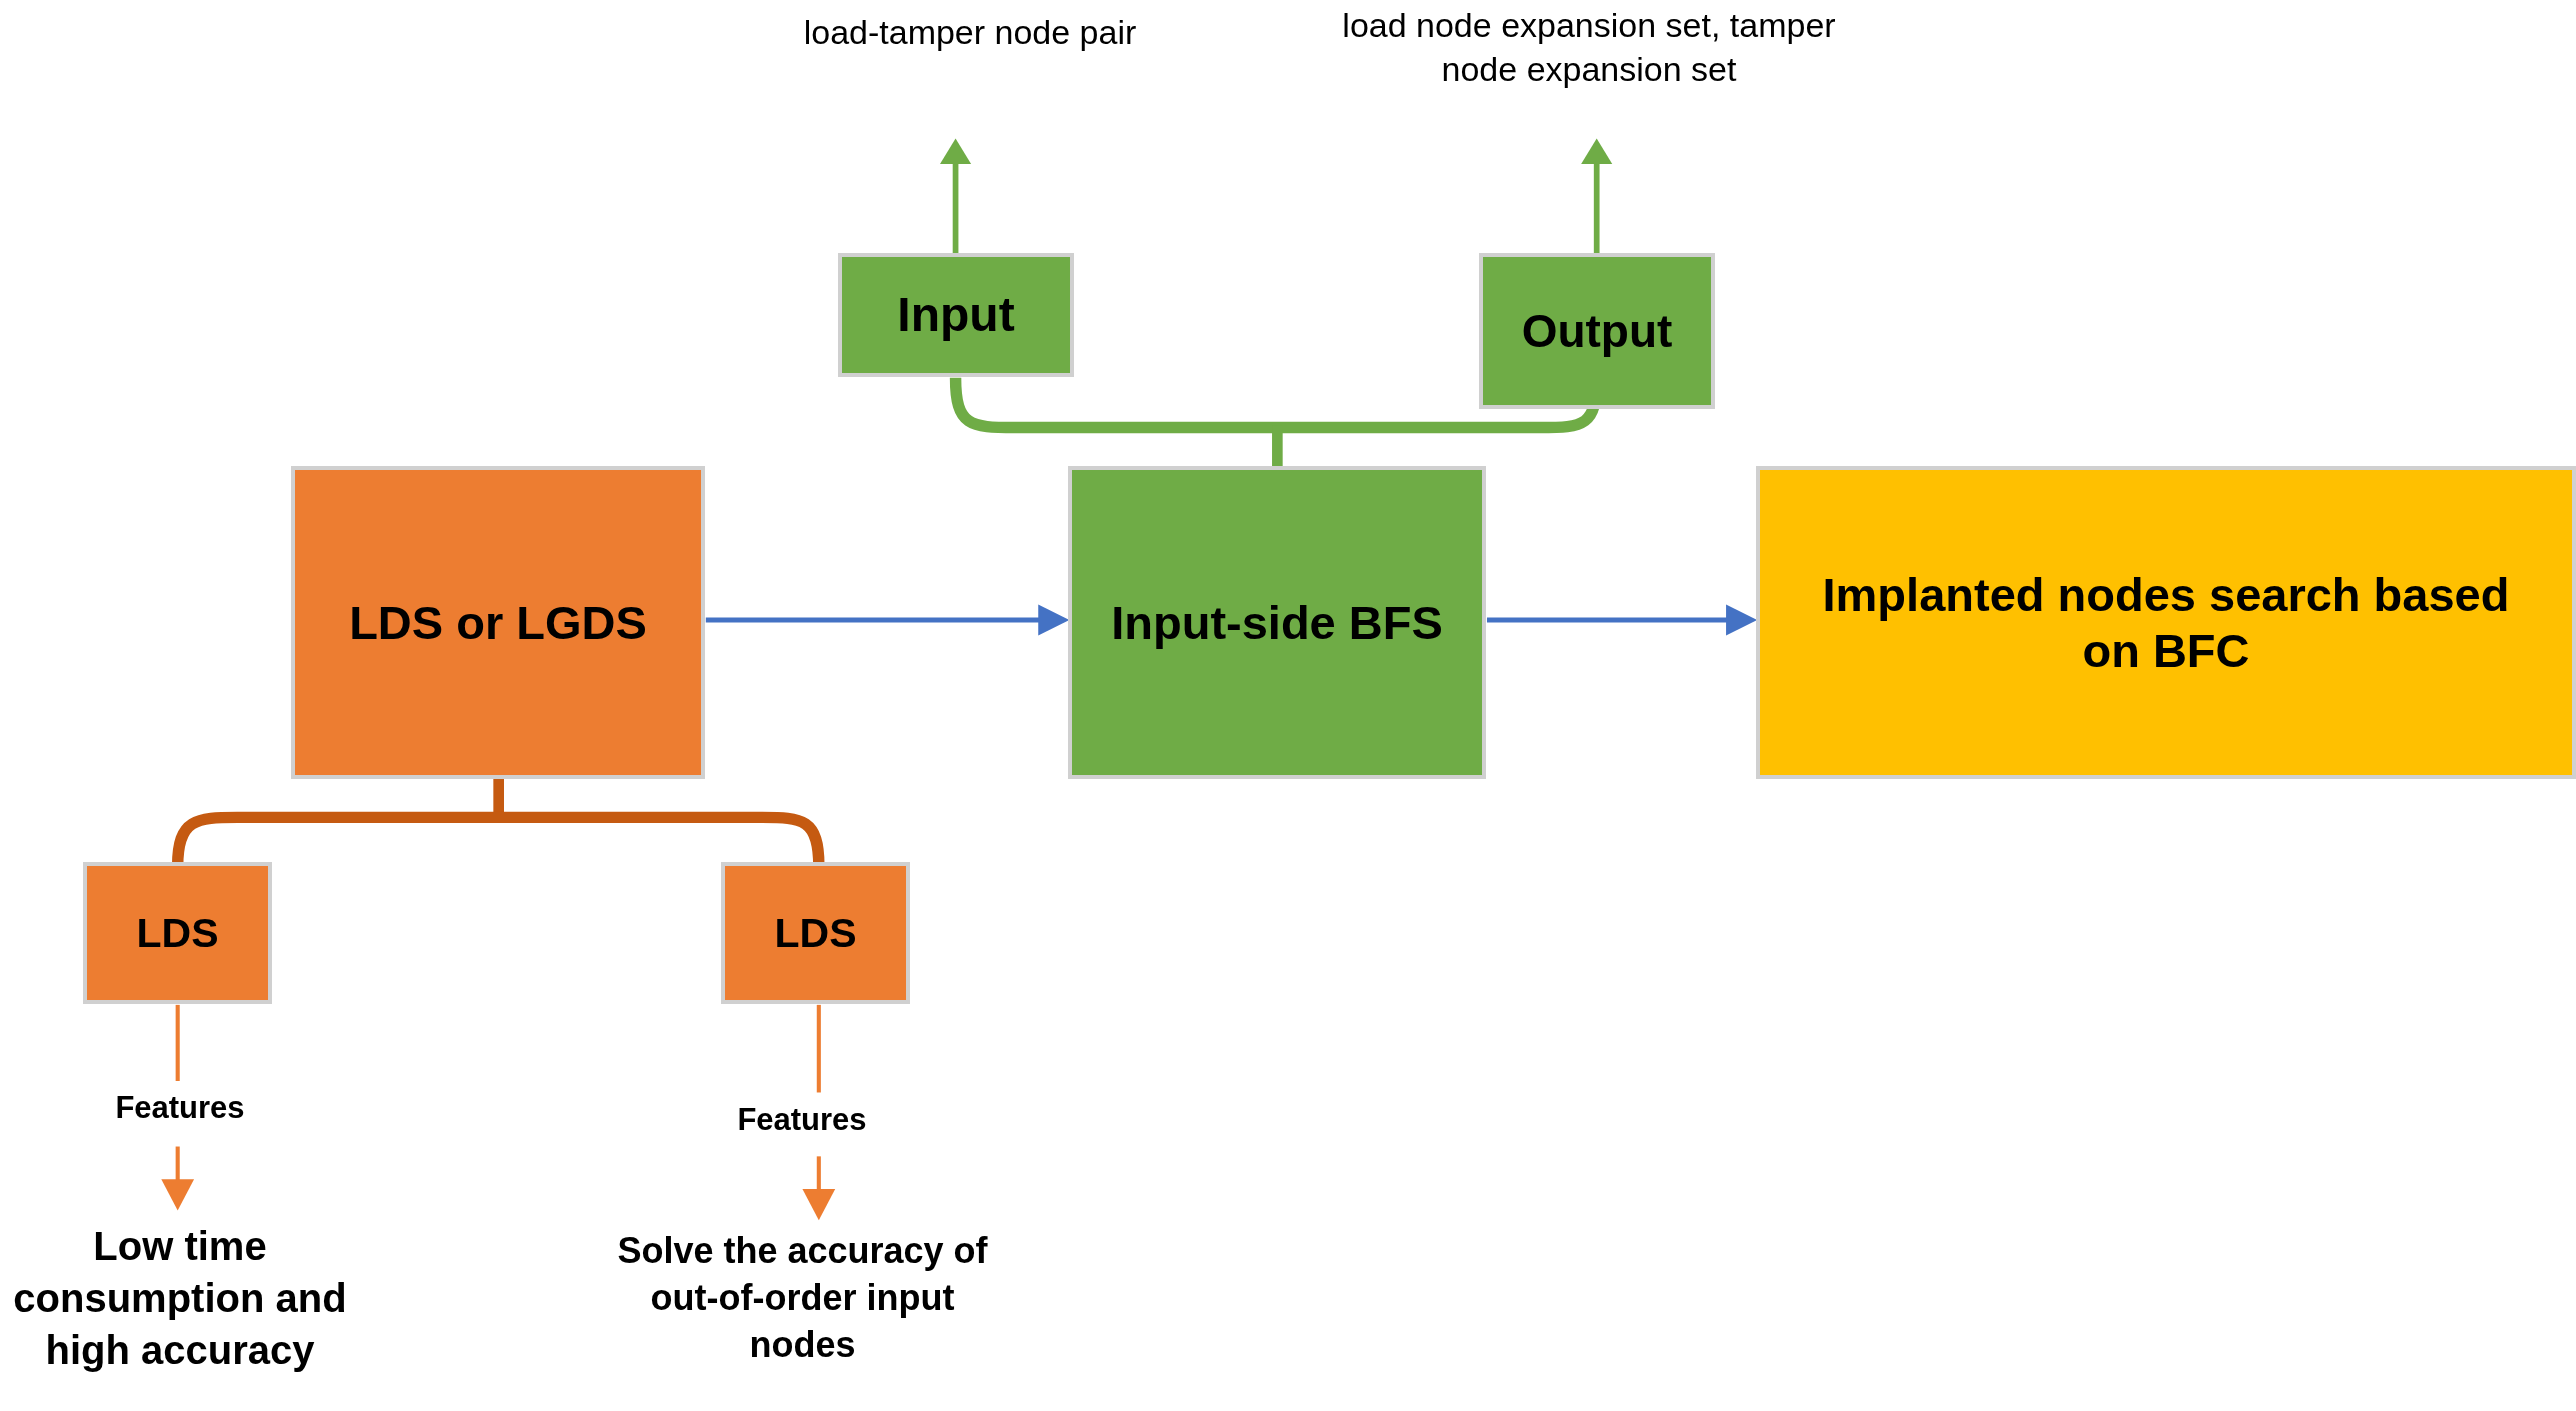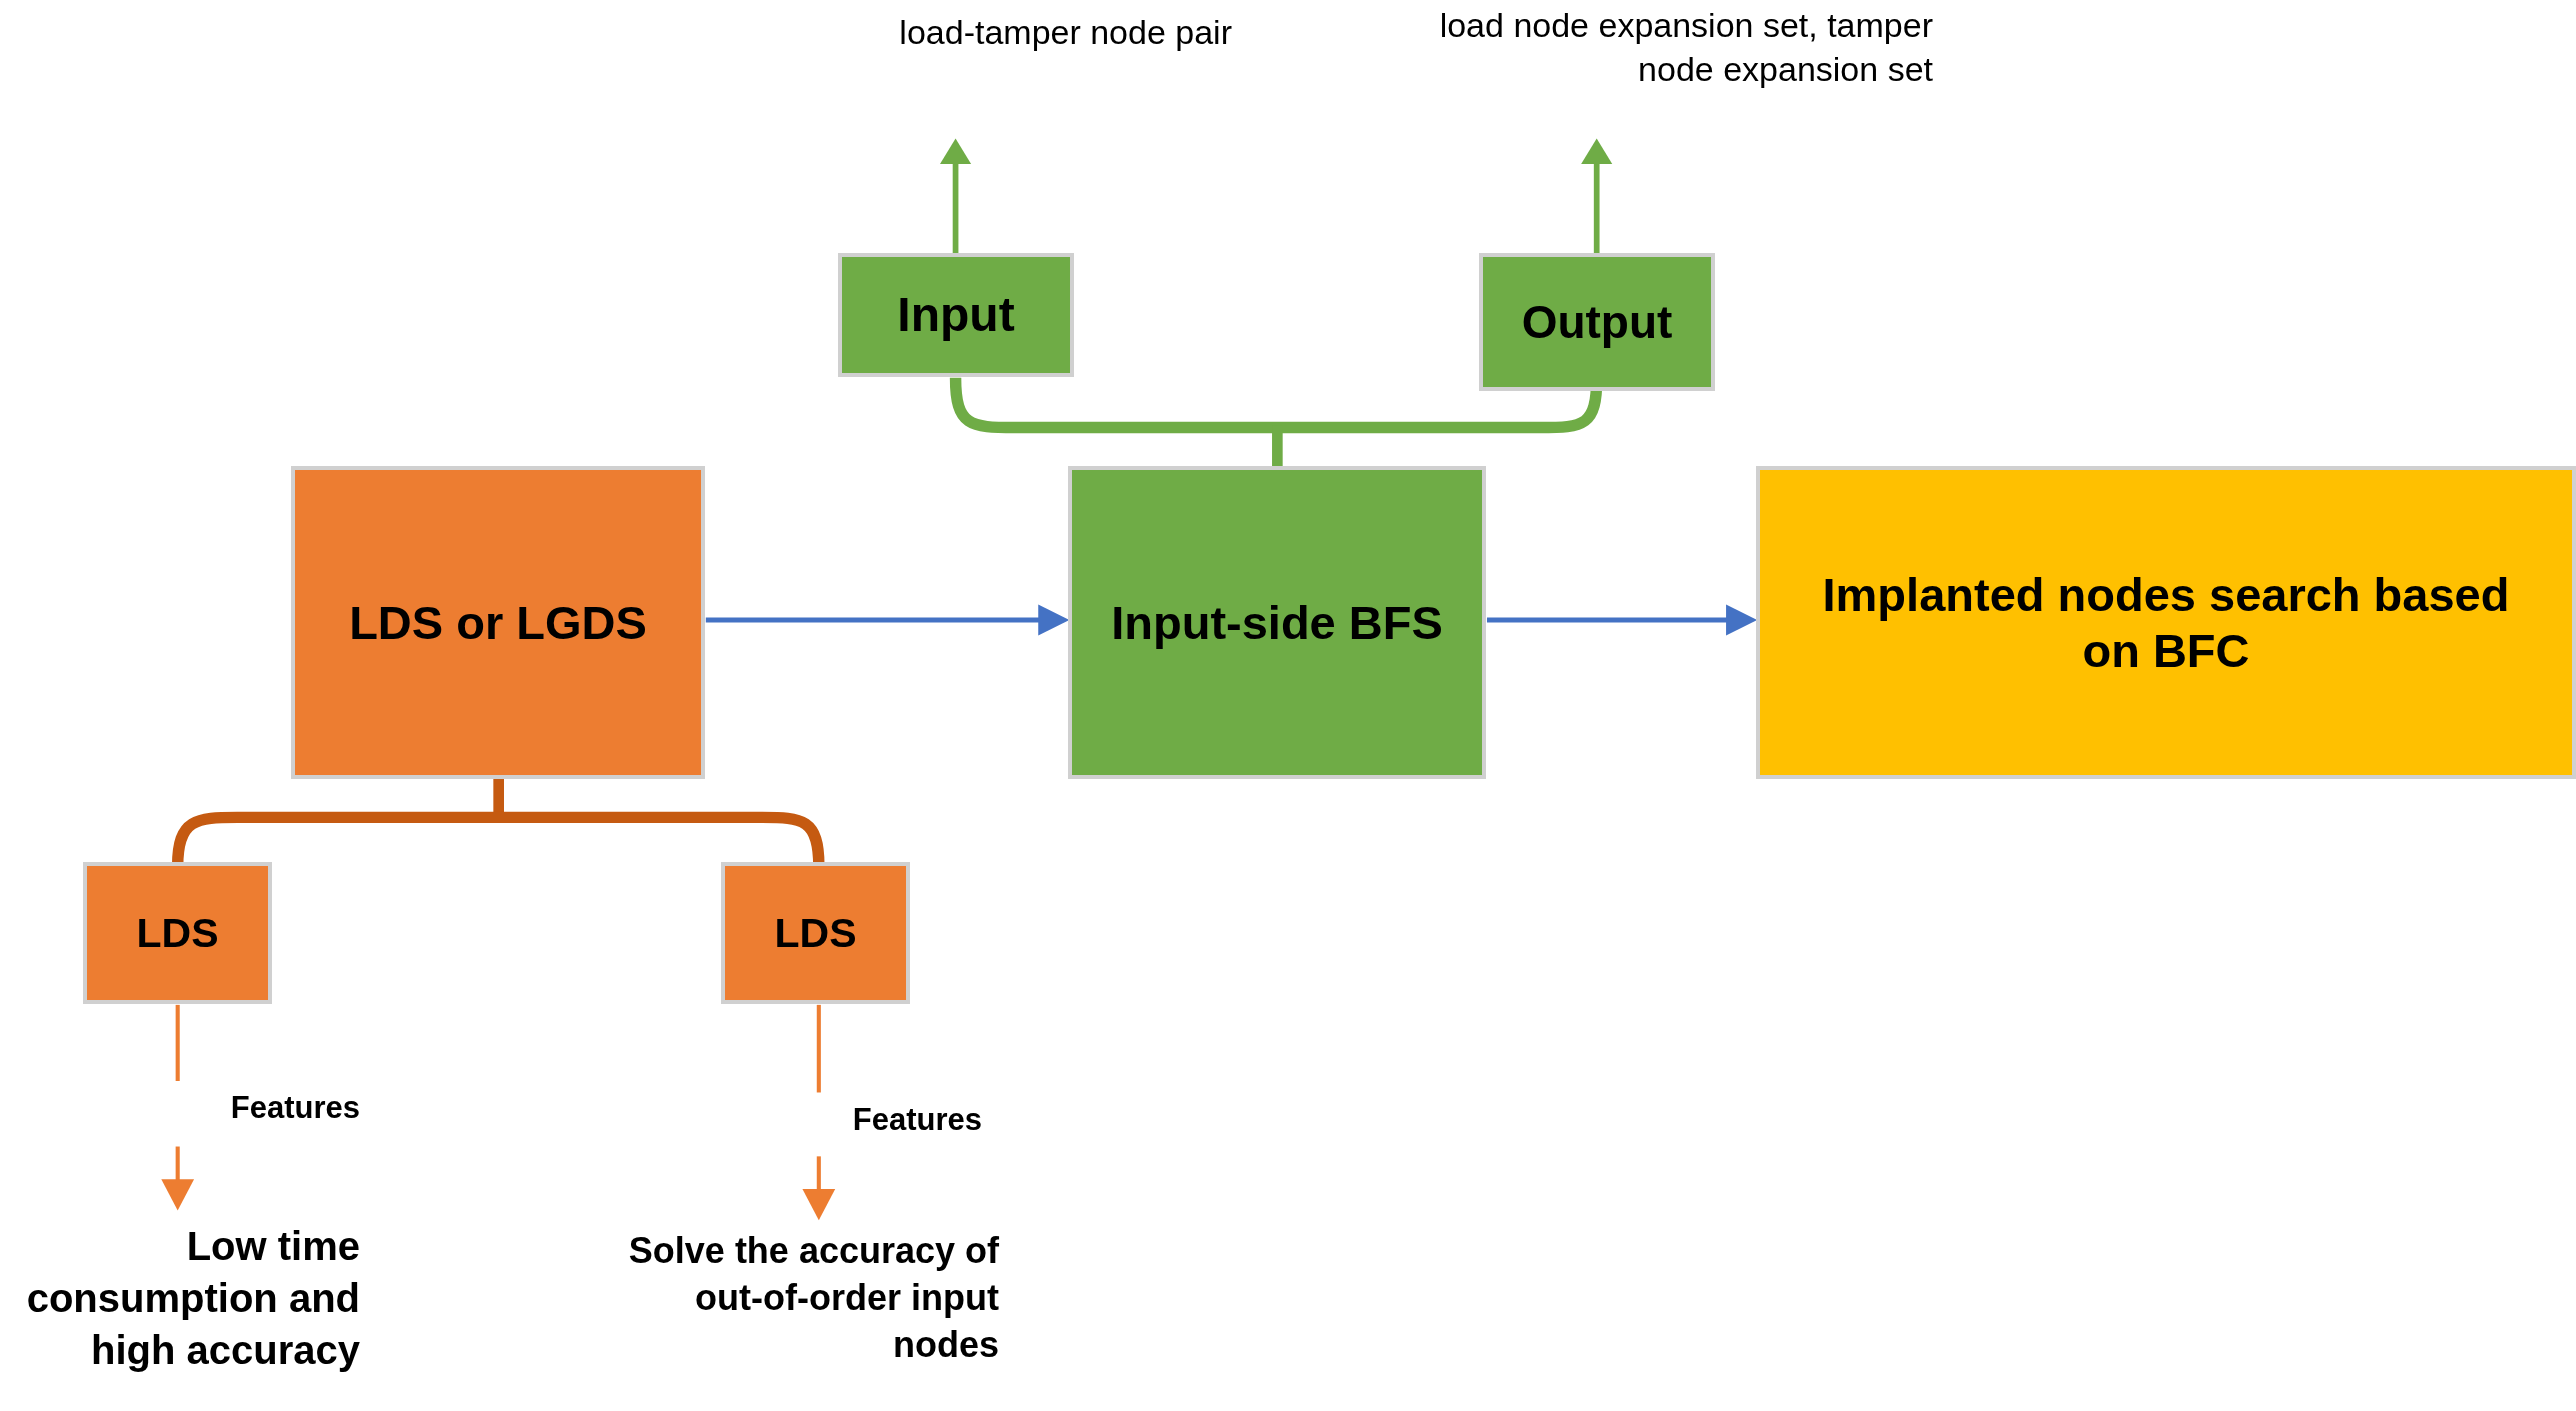--- a/index.html
+++ b/index.html
@@ -29,21 +29,21 @@
     z-index: 3;
   }
   .node .lbl { display: block; width: 100%; padding: 0 8.2px; }
 
   
   #box-input {
     left: 838px; top: 253px; width: 236px; height: 124px;
     background: #6FAC46; font-size: 48px;
   }
   #box-output {
-    left: 1479px; top: 253px; width: 236px; height: 138px;
+    left: 1479px; top: 253px; width: 236px; height: 156px;
     background: #6FAC46; font-size: 46px;
   }
   #box-bfs {
     left: 1068px; top: 466px; width: 418px; height: 313px;
     background: #6FAC46; font-size: 47px; justify-content: flex-end;
   }
   #box-lds-lgds {
     left: 291px; top: 466px; width: 414px; height: 313px;
     background: #ED7D31; font-size: 47px;
   }
@@ -57,21 +57,21 @@
   }
   #box-lds-right {
     left: 721px; top: 862px; width: 189px; height: 142px;
     background: #ED7D31; font-size: 41px;
   }
 
   
   .caption {
     position: absolute;
     color: #000000;
-    text-align: right;
+    text-align: center;
     line-height: 1.30;
     z-index: 4;
   }
   .caption.plain { font-weight: normal; }
   .caption.bold  { font-weight: bold; }
 
   #cap-load-tamper {
     left: 708px; top: 9.8px; width: 524px;
     font-size: 34px;
   }

